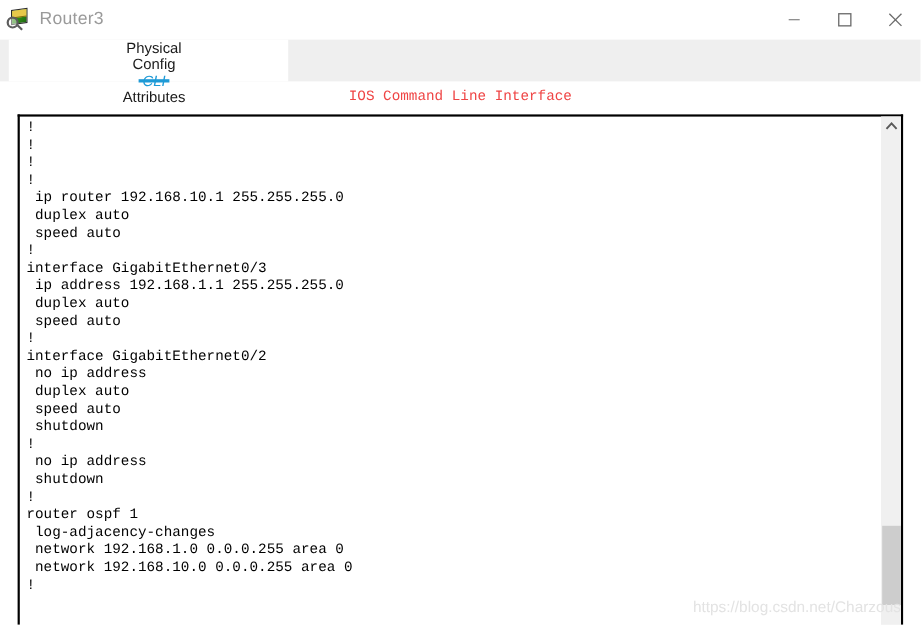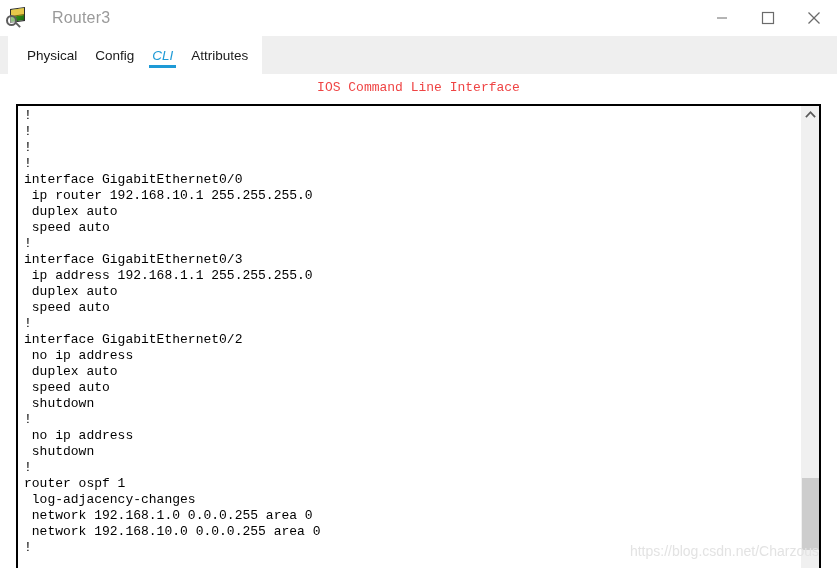--- a/index.html
+++ b/index.html
@@ -15,21 +15,20 @@
     position: relative;
   }
 
   
   .titlebar {
     height: 36px;
     background: #ffffff;
     display: flex;
     align-items: center;
     position: relative;
-    gap: 16px;
   }
   .app-icon {
     width: 22px;
     height: 22px;
     margin-left: 6px;
     margin-top: 2px;
     position: relative;
     flex: 0 0 auto;
   }
   .app-icon .pkg {
@@ -98,20 +97,21 @@
     position: absolute;
     left: 8px;
     top: 0;
     width: 254px;
     height: 38px;
     background: #ffffff;
     display: flex;
     align-items: center;
     padding-left: 10px;
     box-sizing: border-box;
+    flex-direction: column;
   }
   .tab {
     position: relative;
     font-size: 13.5px;
     color: #1a1a1a;
     padding: 0 9px;
     height: 38px;
     display: flex;
     align-items: center;
     cursor: default;
@@ -268,21 +268,20 @@
 </div>
 
 <div class="panel-heading">IOS Command Line Interface</div>
 
 <div class="terminal-wrap">
   <div class="terminal-body" id="term-body">
       <div class="term-line">!</div>
       <div class="term-line">!</div>
       <div class="term-line">!</div>
       <div class="term-line">!</div>
-      <div class="term-line">interface GigabitEthernet0/0</div>
       <div class="term-line"> ip router 192.168.10.1 255.255.255.0</div>
       <div class="term-line"> duplex auto</div>
       <div class="term-line"> speed auto</div>
       <div class="term-line">!</div>
       <div class="term-line">interface GigabitEthernet0/3</div>
       <div class="term-line"> ip address 192.168.1.1 255.255.255.0</div>
       <div class="term-line"> duplex auto</div>
       <div class="term-line"> speed auto</div>
       <div class="term-line">!</div>
       <div class="term-line">interface GigabitEthernet0/2</div>

